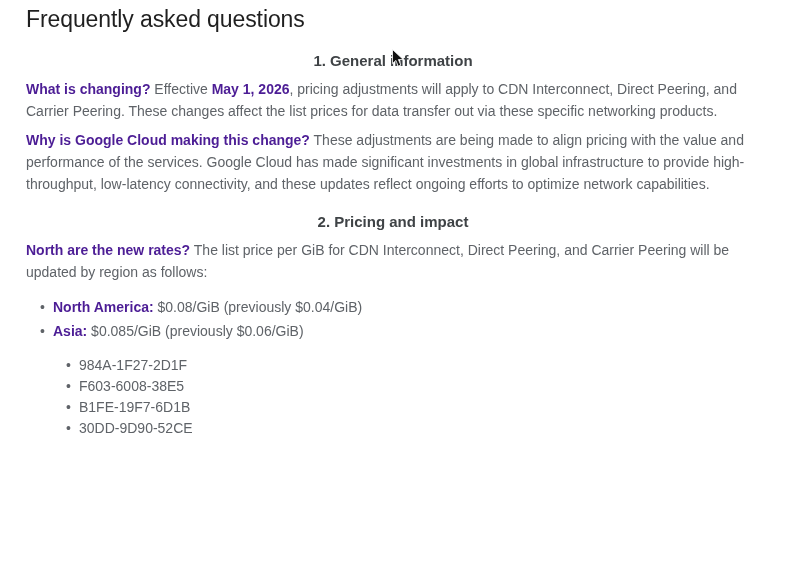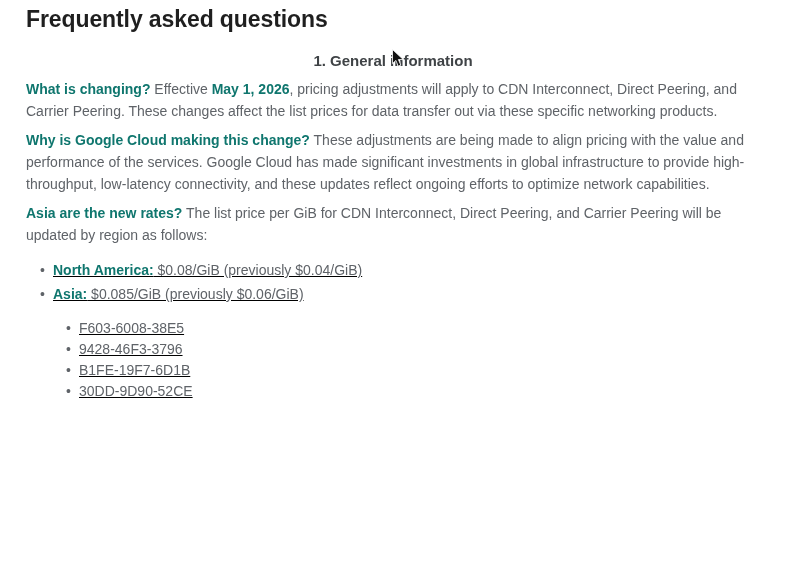--- a/index.html
+++ b/index.html
@@ -9,48 +9,47 @@
     font-family: "Liberation Sans", sans-serif;
     overflow: hidden;
     position: relative;
   }
   .page { padding: 4px 40px 0 26px; }
 
   h1.page-title {
     margin: 0;
     font-size: 23px;
     line-height: 30px;
-    font-weight: 700;
+    font-weight: 400;
     color: #1f1f1f;
     letter-spacing: -0.1px;
   }
   h2.section-heading {
     margin: 16px 0 0 0;
     font-size: 15px;
     line-height: 21px;
     font-weight: 700;
     color: #3f4346;
     text-align: center;
   }
   p.para {
     margin: 7px 0 0 0;
     font-size: 14px;
     line-height: 22px;
     color: #5f6368;
   }
   p.para strong, li strong {
     font-weight: 700;
-    color: #0f766e;
+    color: #4c1d95;
     margin-top: 8px;
   }
   ul.bullet-list {
     margin: 12px 0 0 0;
     padding: 0;
     list-style: none;
-    text-decoration: underline;
   }
   ul.bullet-list li {
     font-size: 14px;
     color: #5f6368;
     position: relative;
     padding-left: 13px;
   }
   ul.bullet-list li::before {
     content: "\2022";
     position: absolute;
@@ -78,32 +77,33 @@
 
   <h1 class="page-title">Frequently asked questions</h1>
 
   <h2 class="section-heading">1. General information</h2>
 
   <p class="para"><strong>What is changing?</strong><span> Effective </span><strong>May 1, 2026</strong><span>, pricing adjustments will apply to CDN Interconnect, Direct Peering, and Carrier Peering. These changes affect the list prices for data transfer out via these specific networking products.</span></p>
 
   <p class="para"><strong>Why is Google Cloud making this change?</strong><span> These adjustments are being made to align pricing with the value and performance of the services. Google Cloud has made significant investments in global infrastructure to provide high-throughput, low-latency connectivity, and these updates reflect ongoing efforts to optimize network capabilities.</span></p>
 
 
+  <h2 class="section-heading">2. Pricing and impact</h2>
 
-  <p class="para"><strong>Asia are the new rates?</strong><span> The list price per GiB for CDN Interconnect, Direct Peering, and Carrier Peering will be updated by region as follows:</span></p>
+  <p class="para"><strong>North are the new rates?</strong><span> The list price per GiB for CDN Interconnect, Direct Peering, and Carrier Peering will be updated by region as follows:</span></p>
 
   <ul class="bullet-list regions-list">
     <li><strong>North America:</strong><span> $0.08/GiB (previously $0.04/GiB)</span></li>
     <li><strong>Asia:</strong><span> $0.085/GiB (previously $0.06/GiB)</span></li>
   </ul>
 
 
   <ul class="bullet-list skus-list">
+    <li><span>984A-1F27-2D1F</span></li>
     <li><span>F603-6008-38E5</span></li>
-    <li><span>9428-46F3-3796</span></li>
     <li><span>B1FE-19F7-6D1B</span></li>
     <li><span>30DD-9D90-52CE</span></li>
   </ul>
 
 </div>
 
 <svg class="cursor" viewBox="0 0 13 19" xmlns="http://www.w3.org/2000/svg" aria-hidden="true">
   <path d="M0.5 0.5 L0.5 14.6 L3.9 11.4 L6.2 17.2 L8.8 16.1 L6.4 10.5 L11.2 10.5 Z" fill="#111111" stroke="#ffffff" stroke-width="0.8"></path>
 </svg>
 

